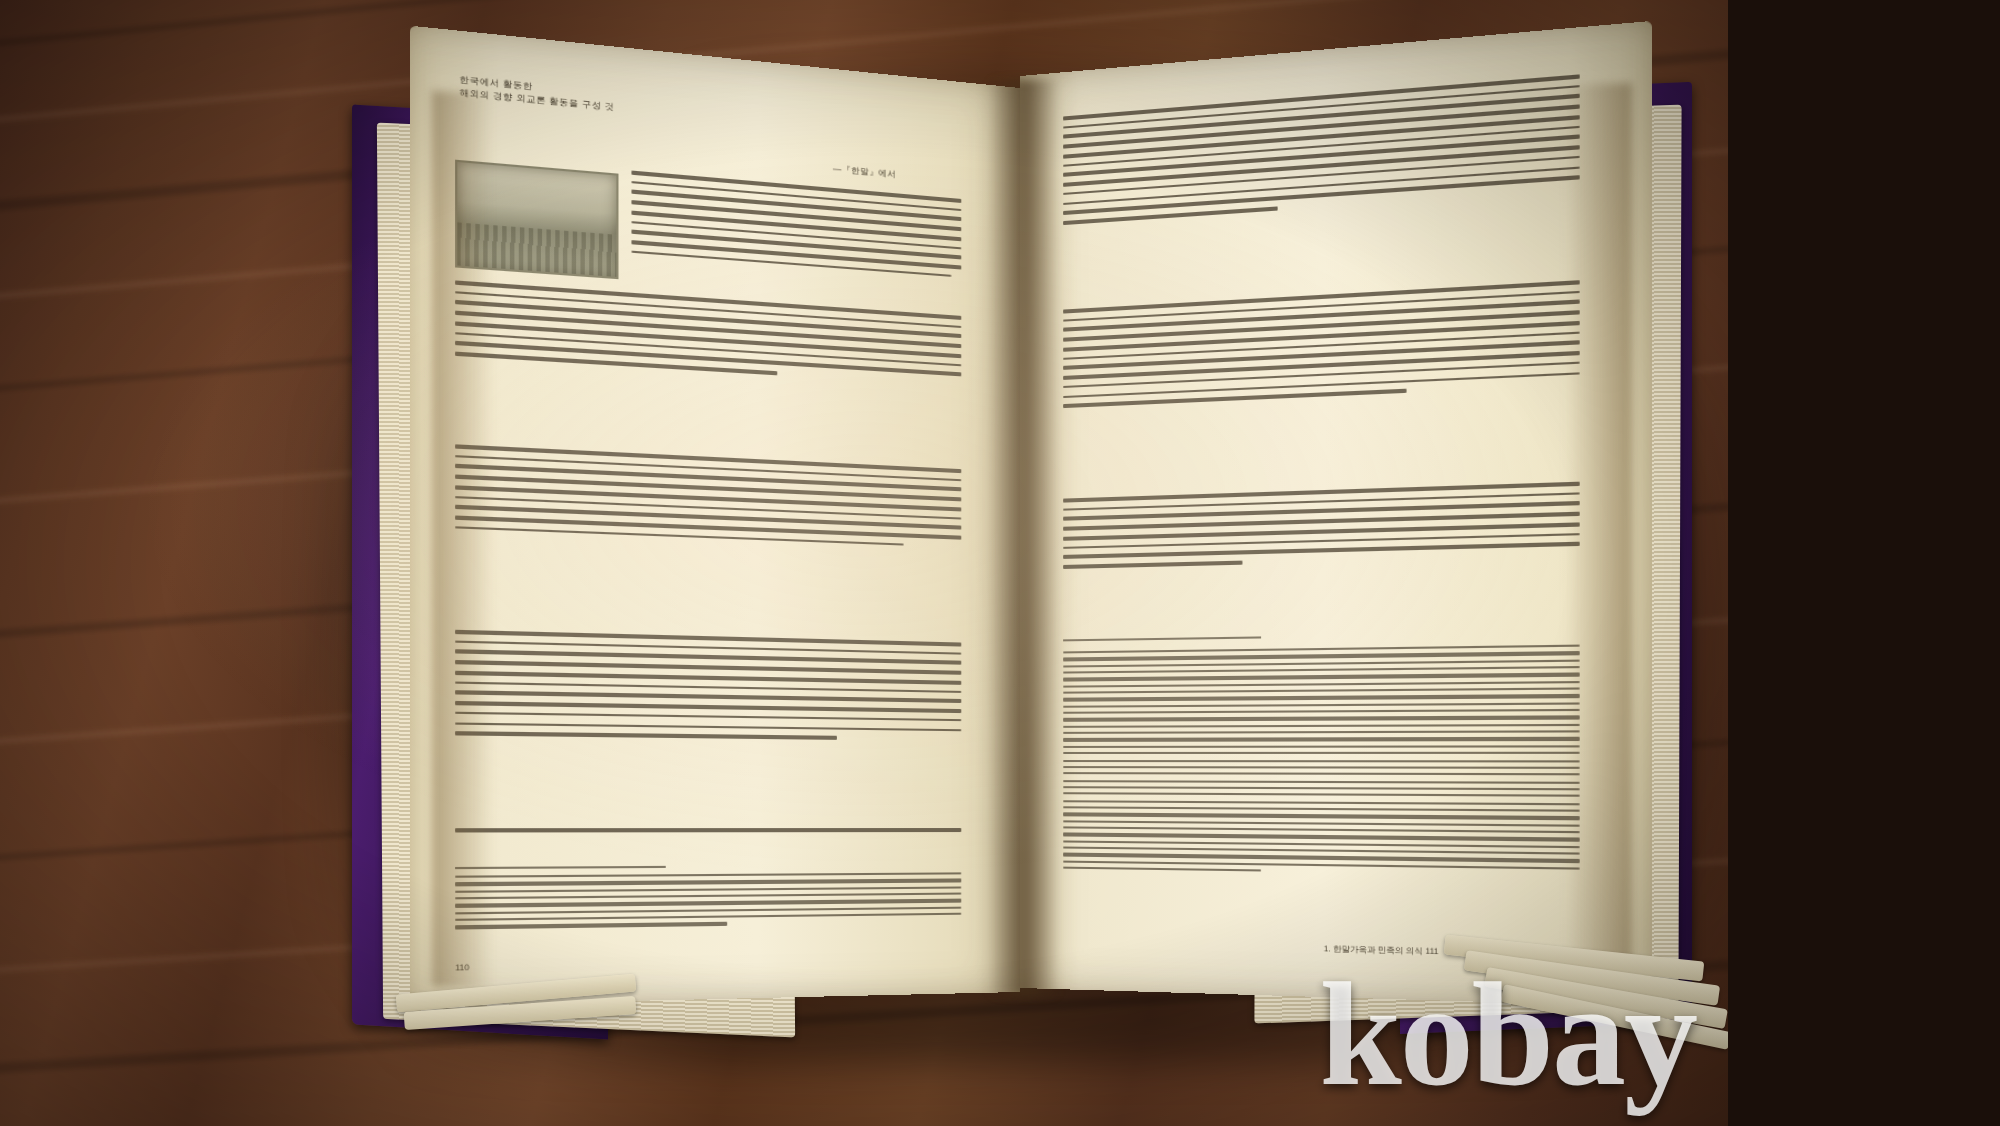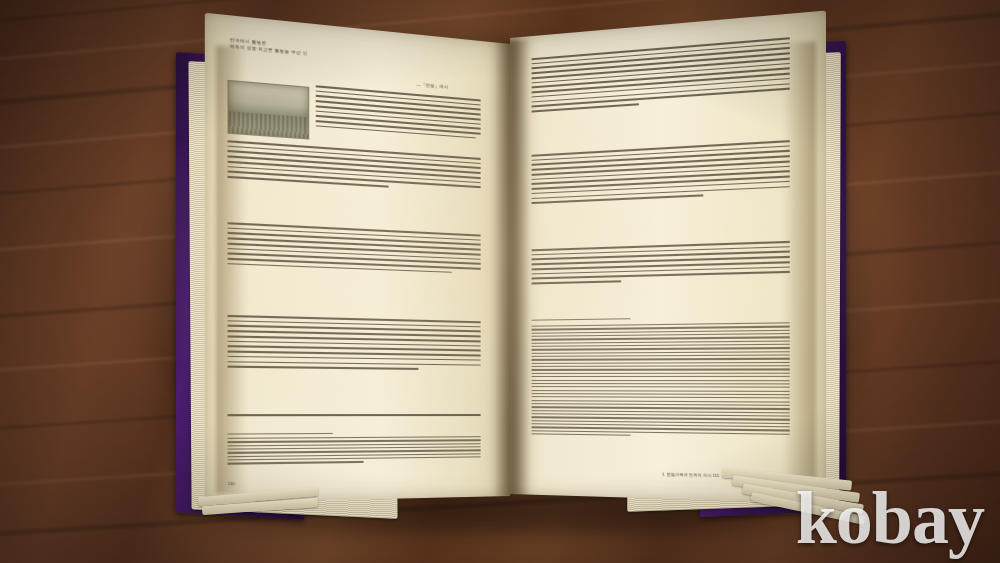--- a/index.html
+++ b/index.html
@@ -5,21 +5,21 @@
   html, body {
     margin: 0;
     padding: 0;
     background: #1a0f0a;
   }
   body {
     font-family: "Liberation Sans", sans-serif;
   }
   #scene {
     position: relative;
-    width: 1000px;
+    width: 864px;
     height: 563px;
     overflow: hidden;
     background:
       linear-gradient(105deg,
         #4a2a1c 0%,
         #5d3722 8%,
         #6b4028 16%,
         #5a3420 24%,
         #6e4329 33%,
         #7a4b2e 41%,

